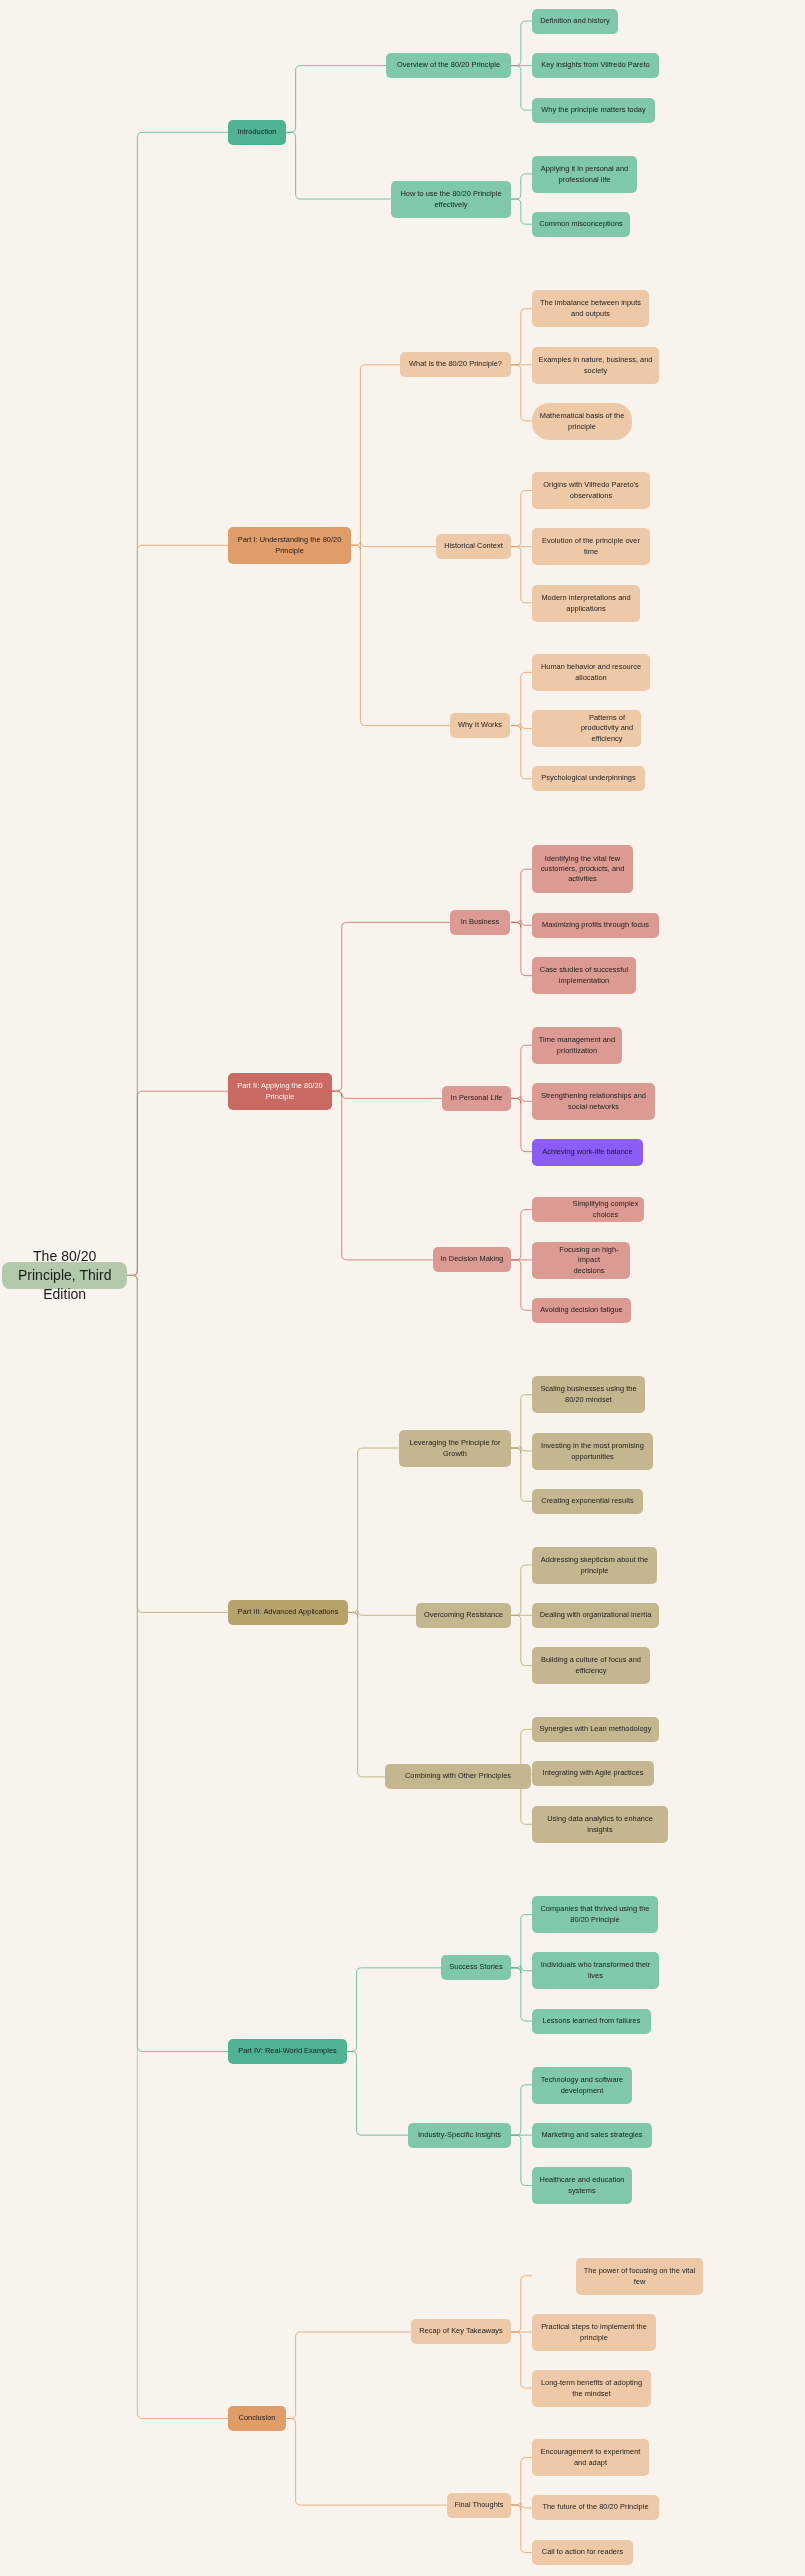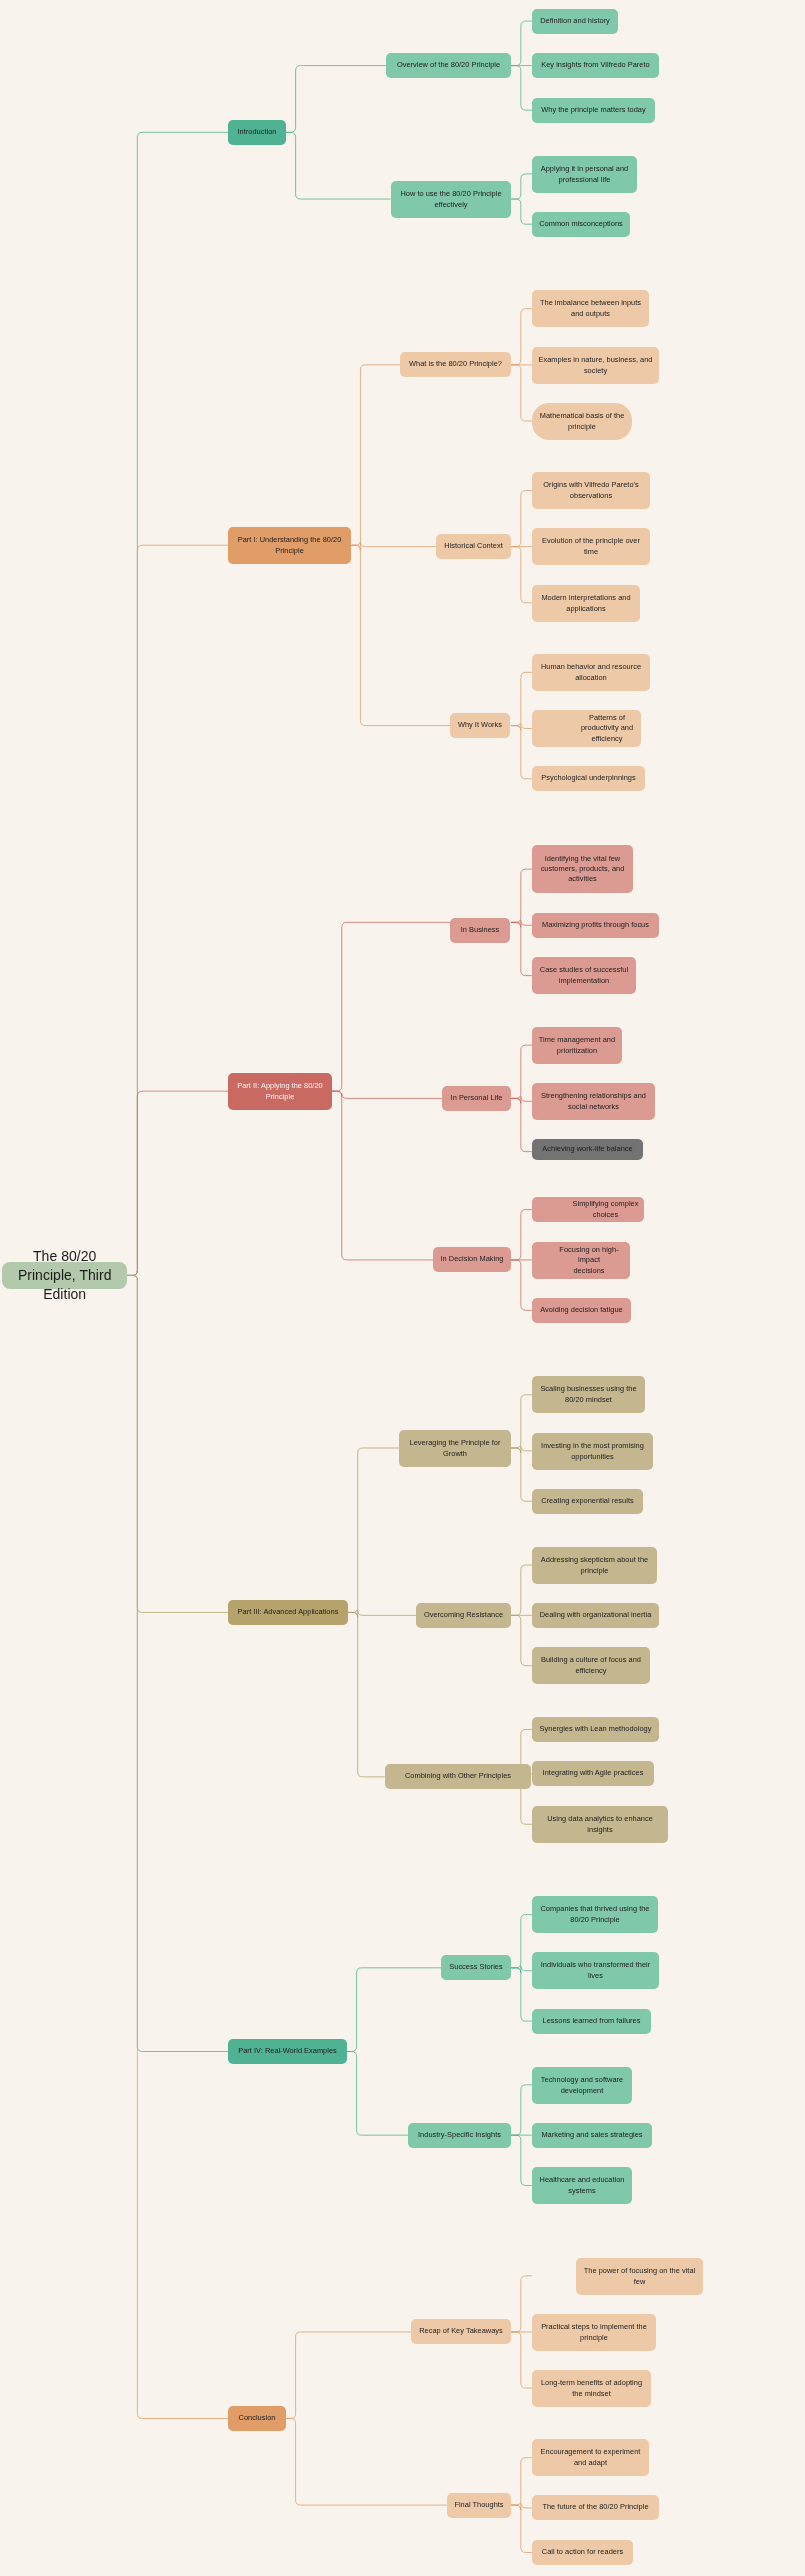--- a/index.html
+++ b/index.html
@@ -131,26 +131,26 @@
       <div class="node lvl3" style="left: 532px; top: 766px; width: 113px; height: 25px; background: rgb(238, 201, 168);">Psychological underpinnings</div>
       <div class="node lvl2" style="left: 450px; top: 713px; width: 60px; height: 25px; background: rgb(238, 201, 168);">Why It Works</div>
       <div class="node lvl1" style="left: 228px; top: 527px; width: 123px; height: 37px; background: rgb(224, 157, 104);">Part I: Understanding the 80/20
 Principle</div>
       <div class="node lvl3" style="left: 532px; top: 845px; width: 101px; height: 48px; background: rgb(220, 155, 146);">Identifying the vital few
 customers, products, and
 activities</div>
       <div class="node lvl3" style="left: 532px; top: 913px; width: 127px; height: 25px; background: rgb(220, 155, 146);">Maximizing profits through focus</div>
       <div class="node lvl3" style="left: 532px; top: 957px; width: 104px; height: 37px; background: rgb(220, 155, 146);">Case studies of successful
 implementation</div>
-      <div class="node lvl2" style="left: 450px; top: 910px; width: 60px; height: 25px; background: rgb(220, 155, 146); margin-top: 8px;">In Business</div>
+      <div class="node lvl2" style="left: 450px; top: 910px; width: 60px; height: 25px; background: rgb(220, 155, 146);">In Business</div>
       <div class="node lvl3" style="left: 532px; top: 1027px; width: 90px; height: 37px; background: rgb(220, 155, 146);">Time management and
 prioritization</div>
       <div class="node lvl3" style="left: 532px; top: 1083px; width: 123px; height: 37px; background: rgb(220, 155, 146);">Strengthening relationships and
 social networks</div>
-      <div class="node lvl3" style="left: 532px; top: 1139px; width: 111px; height: 21px; background: #737373;">Achieving work-life balance</div>
+      <div class="node lvl3" style="left: 532px; top: 1139px; width: 111px; height: 27px; background: #8b5cf6;">Achieving work-life balance</div>
       <div class="node lvl2" style="left: 442px; top: 1086px; width: 69px; height: 25px; background: rgb(220, 155, 146);">In Personal Life</div>
       <div class="node lvl3" style="left: 532px; top: 1197px; width: 112px; height: 25px; background: rgb(220, 155, 146); padding-left: 40px;">Simplifying complex choices</div>
       <div class="node lvl3" style="left: 532px; top: 1242px; width: 98px; height: 37px; background: rgb(220, 155, 146); padding-left: 21px;">Focusing on high-impact
 decisions</div>
       <div class="node lvl3" style="left: 532px; top: 1298px; width: 99px; height: 25px; background: rgb(220, 155, 146);">Avoiding decision fatigue</div>
       <div class="node lvl2" style="left: 433px; top: 1247px; width: 78px; height: 25px; background: rgb(220, 155, 146);">In Decision Making</div>
       <div class="node lvl1 white" style="left: 228px; top: 1073px; width: 104px; height: 37px; background: rgb(201, 106, 98);">Part II: Applying the 80/20
 Principle</div>
       <div class="node lvl3" style="left: 532px; top: 1376px; width: 113px; height: 37px; background: rgb(196, 183, 143);">Scaling businesses using the
 80/20 mindset</div>

